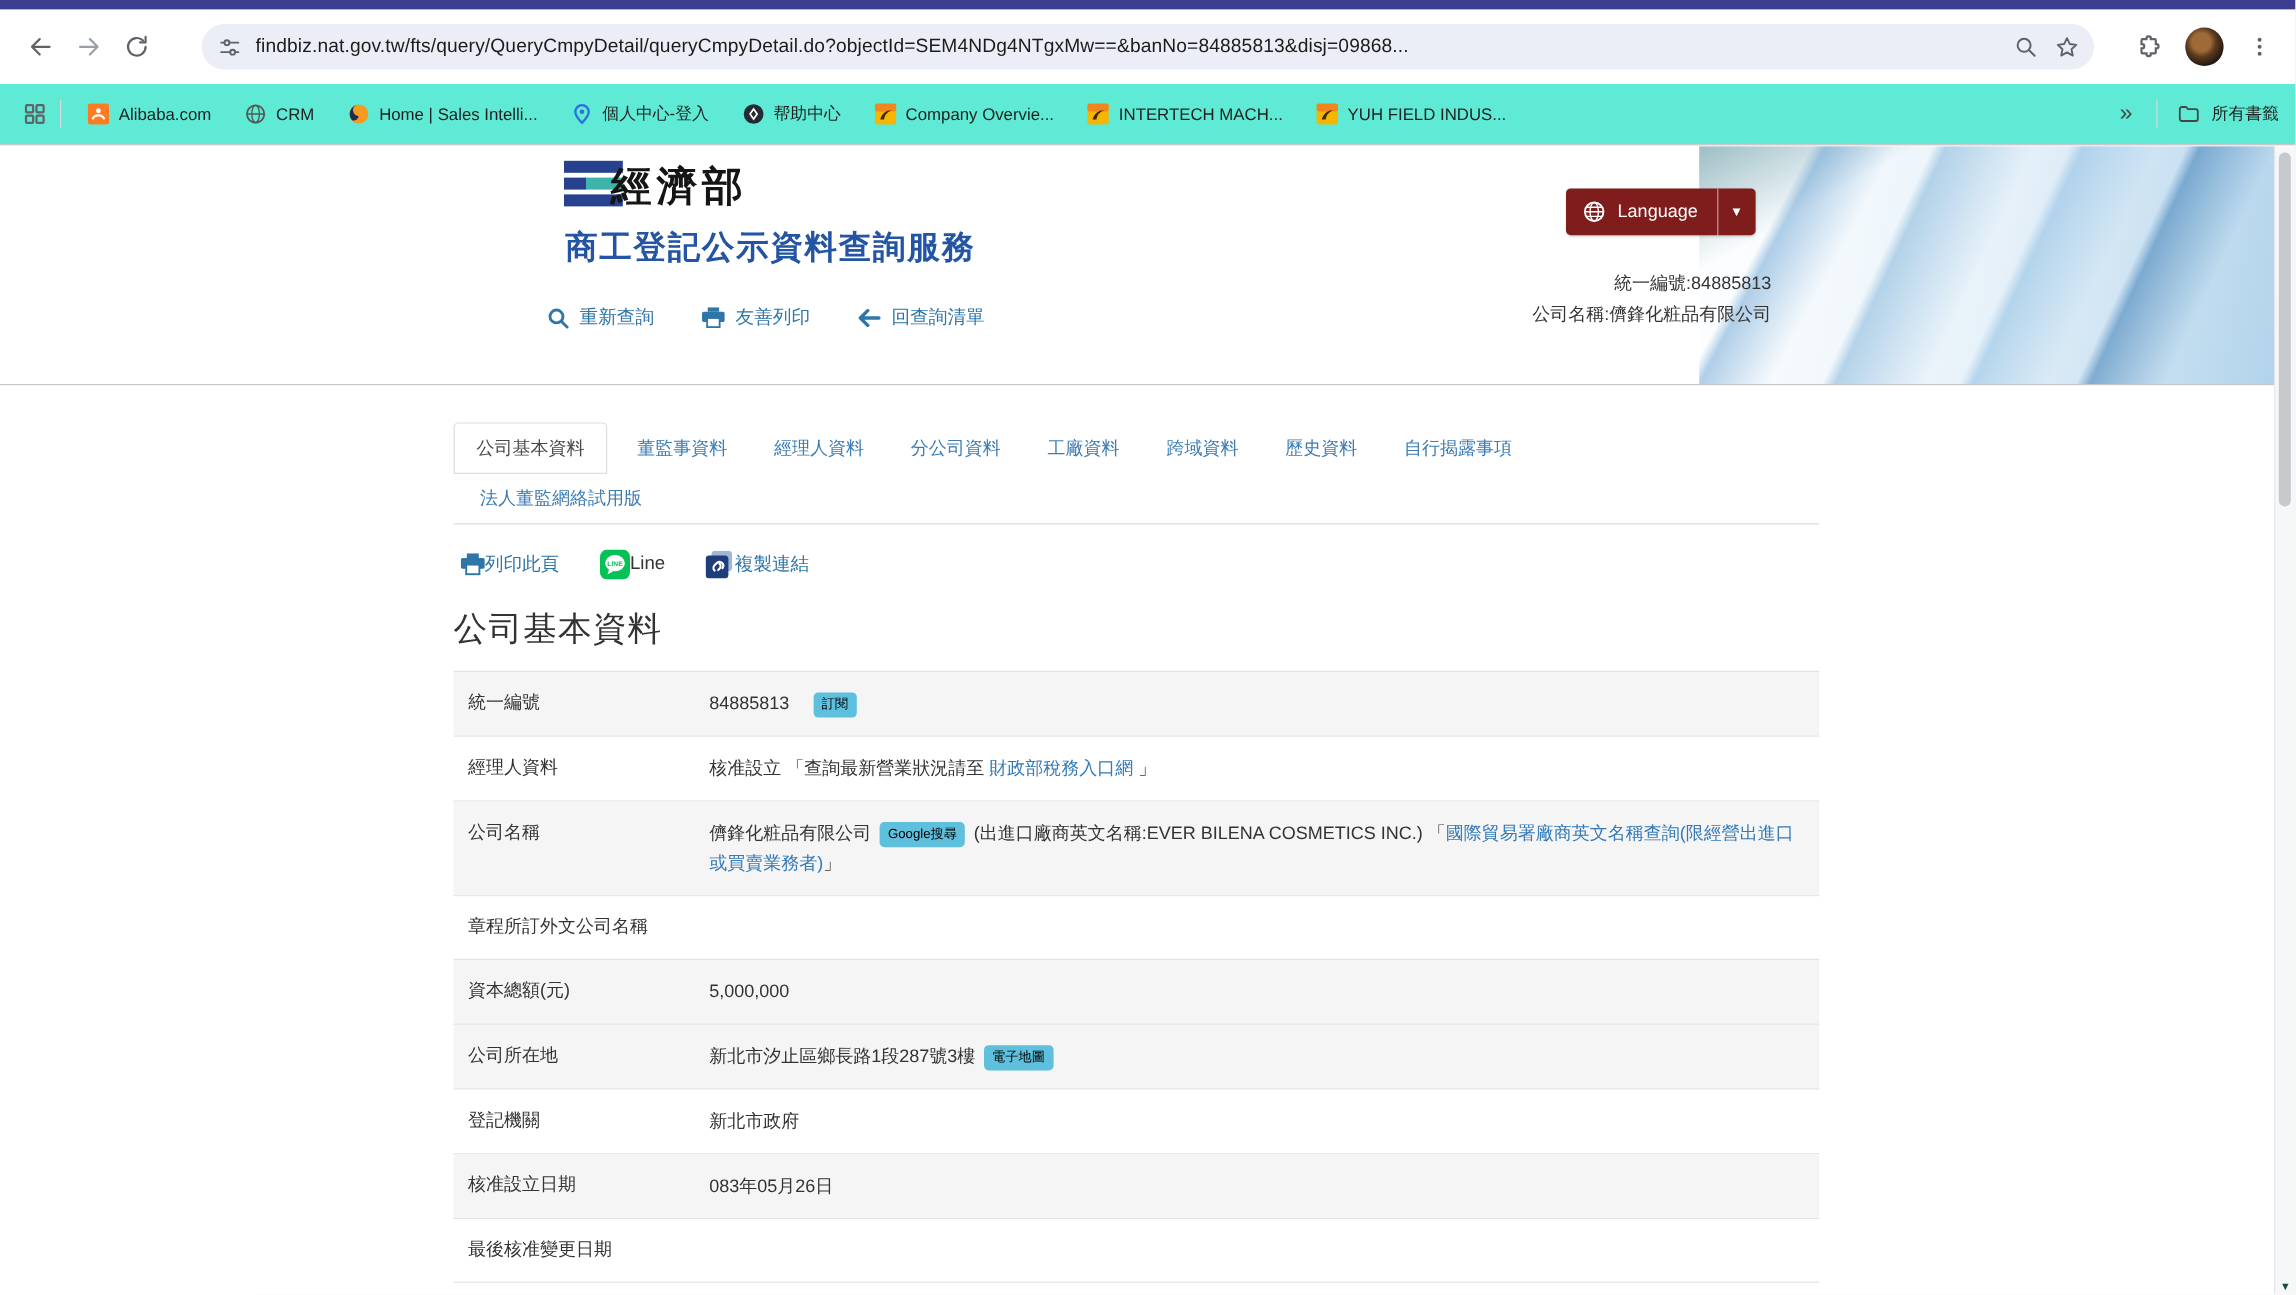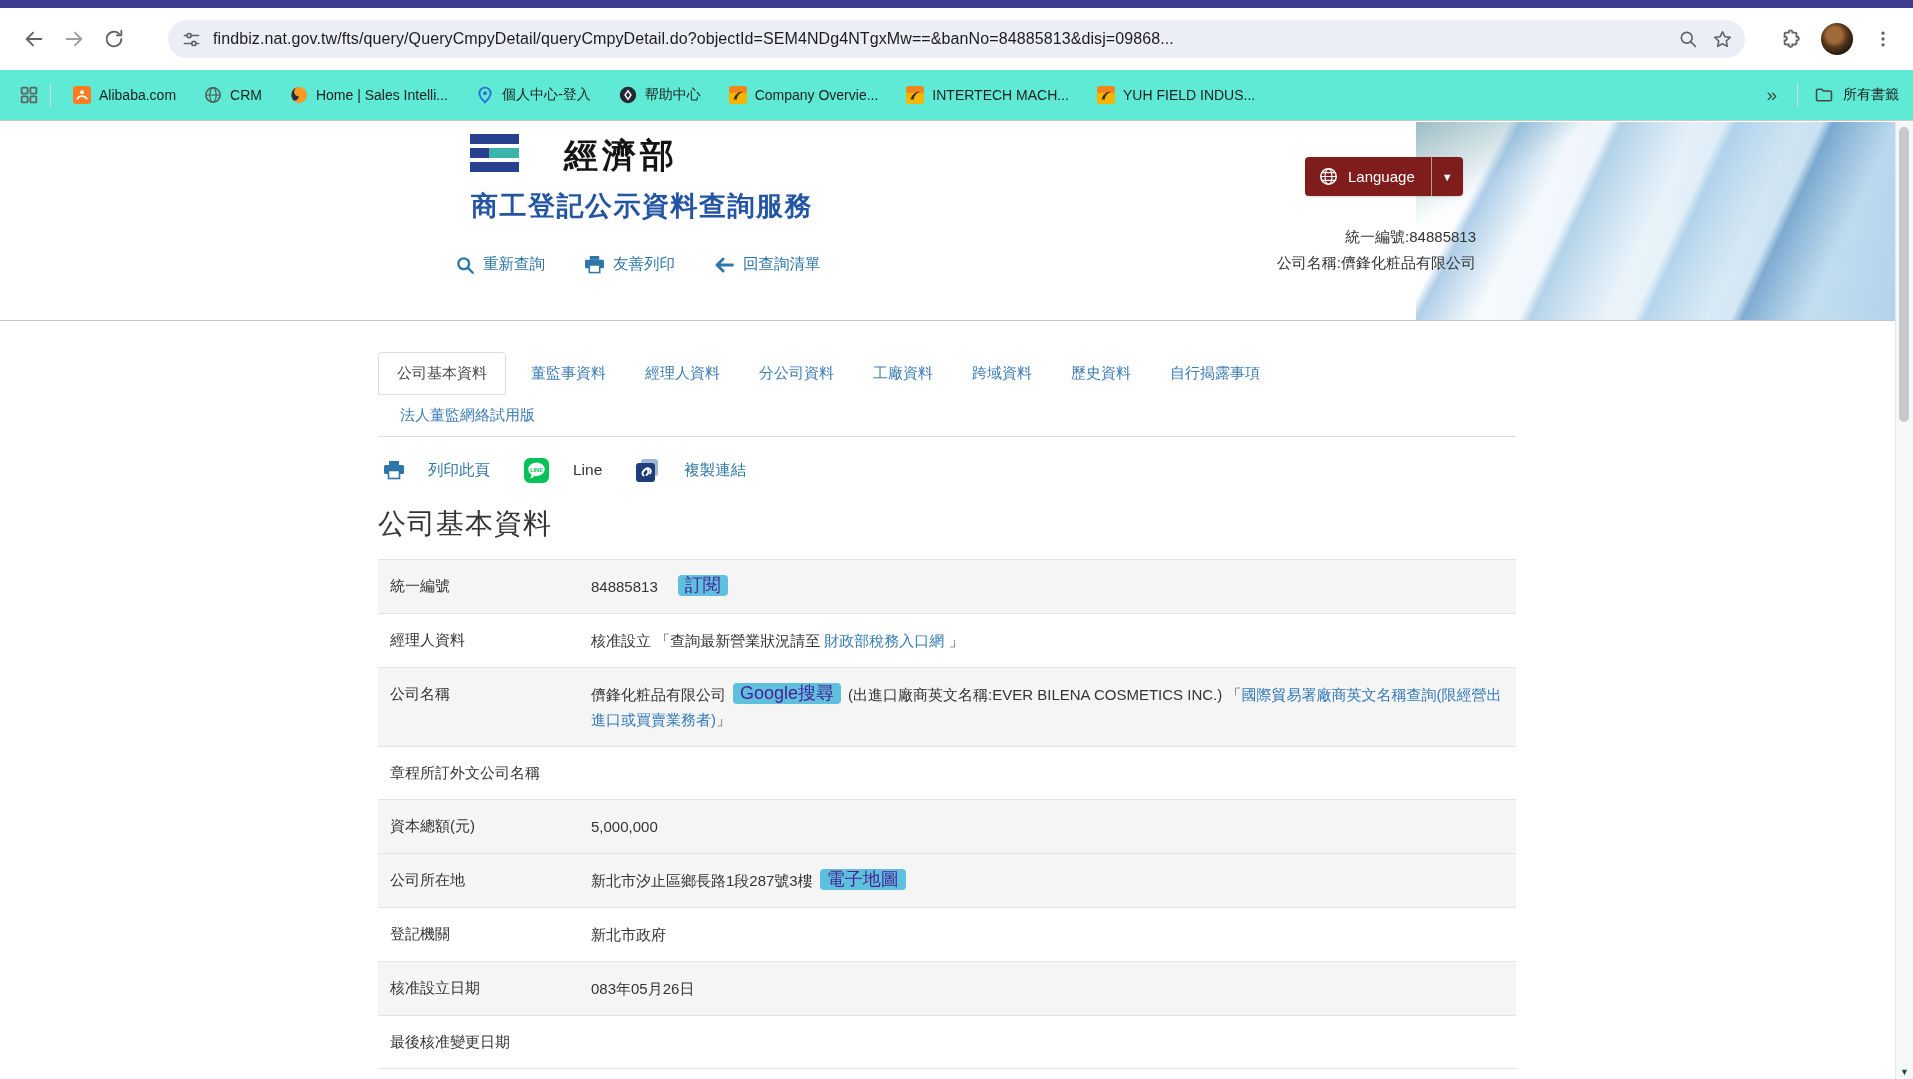--- a/index.html
+++ b/index.html
@@ -33,49 +33,49 @@
     background:linear-gradient(100deg, rgba(255,255,255,0) 0%, rgba(214,232,245,.6) 52%, rgba(173,209,234,.95) 100%);}
   .banner::before{content:'';position:absolute;inset:0;background:
     linear-gradient(115deg, transparent 54%, rgba(140,190,226,.55) 56%, transparent 67%),
     linear-gradient(115deg, transparent 34%, rgba(120,175,215,.5) 36%, transparent 49%),
     linear-gradient(118deg, transparent 16%, rgba(85,150,205,.45) 18%, transparent 28%),
     linear-gradient(115deg, transparent 71%, rgba(45,115,175,.5) 73%, transparent 84%),
     linear-gradient(150deg, rgba(35,110,125,.45) 0%, transparent 22%);}
   .logo{position:absolute;left:470px;top:12px;width:49px;height:46px;}
   .logo .bar{height:10px;background:#27418e;margin-bottom:4px;}
   .logo .bar.mid{background:linear-gradient(90deg,#27418e 0 38%,#3cb4aa 38% 100%);}
-  .ministry{position:absolute;left:564px;top:11px;font-size:34px;font-weight:700;color:#151515;letter-spacing:4px;}
+  .ministry{position:absolute;left:509px;top:11px;font-size:34px;font-weight:700;color:#151515;letter-spacing:4px;}
   .service-title{position:absolute;left:471px;top:66px;font-size:27px;font-weight:700;color:#2355a4;letter-spacing:1.5px;}
   .lang-btn{position:absolute;left:1305px;top:35px;height:39px;background:#7f1d1d;border-radius:4px;
             display:flex;align-items:center;color:#fff;font-size:15px;box-shadow:0 1px 2px rgba(0,0,0,.15);}
   .lang-main{display:flex;align-items:center;gap:10px;padding:0 16px 0 14px;}
   .lang-caret{border-left:1px solid rgba(255,255,255,.55);padding:0 10px;font-size:11px;align-self:stretch;display:flex;align-items:center;}
   .hdr-actions{position:absolute;left:456px;top:132px;display:flex;gap:40px;}
   .hact{display:flex;align-items:center;gap:9px;color:#2e76a8;font-size:15.5px;cursor:pointer;}
   .hdr-info{position:absolute;right:437px;top:102px;text-align:right;font-size:15px;color:#333;line-height:26px;}
   .hdr-divider{position:absolute;left:0;right:0;top:198px;border-top:1px solid #c6c6c6;}
   
   .content{position:absolute;left:378px;top:228px;width:1138px;}
   .tabs-row1{display:flex;align-items:flex-end;height:44px;}
   .tab-active{background:#fff;border:1px solid #ddd;border-radius:4px 4px 0 0;padding:11px 18px 11px;
               font-size:15px;color:#494949;position:relative;top:1px;}
   .tab-link{padding:11px 14px;margin-left:11px;font-size:15px;color:#3c7cb5;cursor:pointer;}
   .tabs-row2{height:42px;display:flex;align-items:center;border-bottom:1px solid #ddd;}
   .tab-link2{padding:0 14px 0 22px;font-size:15px;color:#3c7cb5;cursor:pointer;}
   .share-row{display:flex;align-items:center;gap:34px;margin:20px 0 0 6px;height:26px;}
-  .share-item{display:flex;align-items:center;gap:24px;font-size:15.5px;color:#2e76a8;cursor:pointer;}
+  .share-item{display:flex;align-items:center;gap:0;font-size:15.5px;color:#2e76a8;cursor:pointer;}
   .share-item .dark{color:#333;}
   .sec-title{margin:22px 0 0 0;font-size:28px;font-weight:500;color:#333;letter-spacing:1px;}
   .ctable{margin-top:16px;border-top:1px solid #e3e3e3;}
   .trow{display:flex;border-bottom:1px solid #e3e3e3;font-size:15px;color:#333;}
   .trow.even{background:#f5f5f5;}
   .trow.odd{background:#fff;}
   .tlabel{flex:0 0 201px;padding:14px 0 14px 12px;line-height:24px;}
   .tvalue{flex:1;padding:14px 10px 14px 0;line-height:25px;}
-  .badge{display:inline-block;background:#5ec0dd;color:#4c1d95;font-size:18px;line-height:17px;
+  .badge{display:inline-block;background:#5ec0dd;color:#000000;font-size:11px;line-height:17px;
          padding:2px 7px;border-radius:4px;margin:0 7px;vertical-align:1px;cursor:pointer;}
   .badge.subscribe{margin-left:20px;}
   .tlink{color:#337ab7;text-decoration:none;cursor:pointer;}
   
   .sbar{position:absolute;top:122px;right:0;bottom:0;width:17px;background:#f6f7f8;border-left:1px solid #e6e7e9;}
   .sthumb{position:absolute;top:5px;left:3px;width:10px;height:295px;background:#c6cacd;border-radius:6px;}
   .sdown{position:absolute;bottom:2px;left:0;right:0;text-align:center;font-size:9px;color:#1d4a42;}
   svg{display:block;}
 </style>
 </head>

